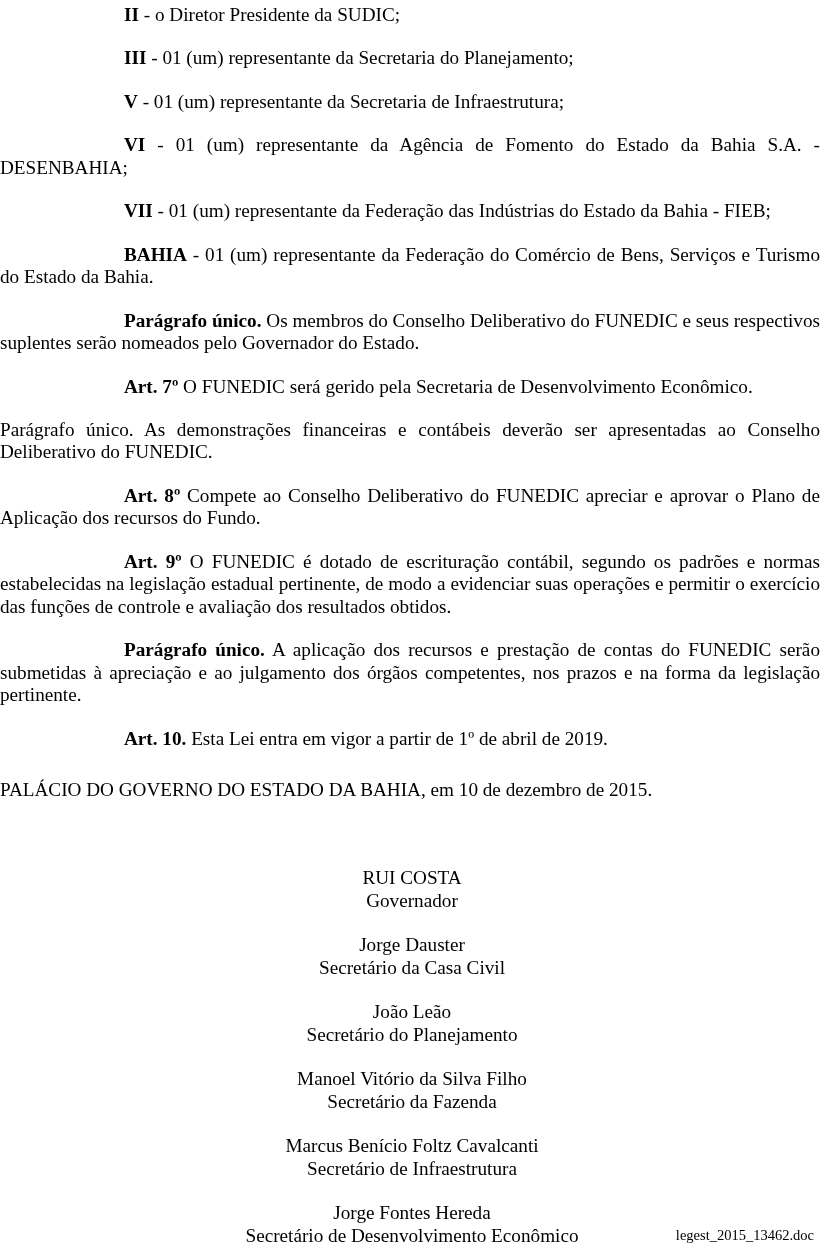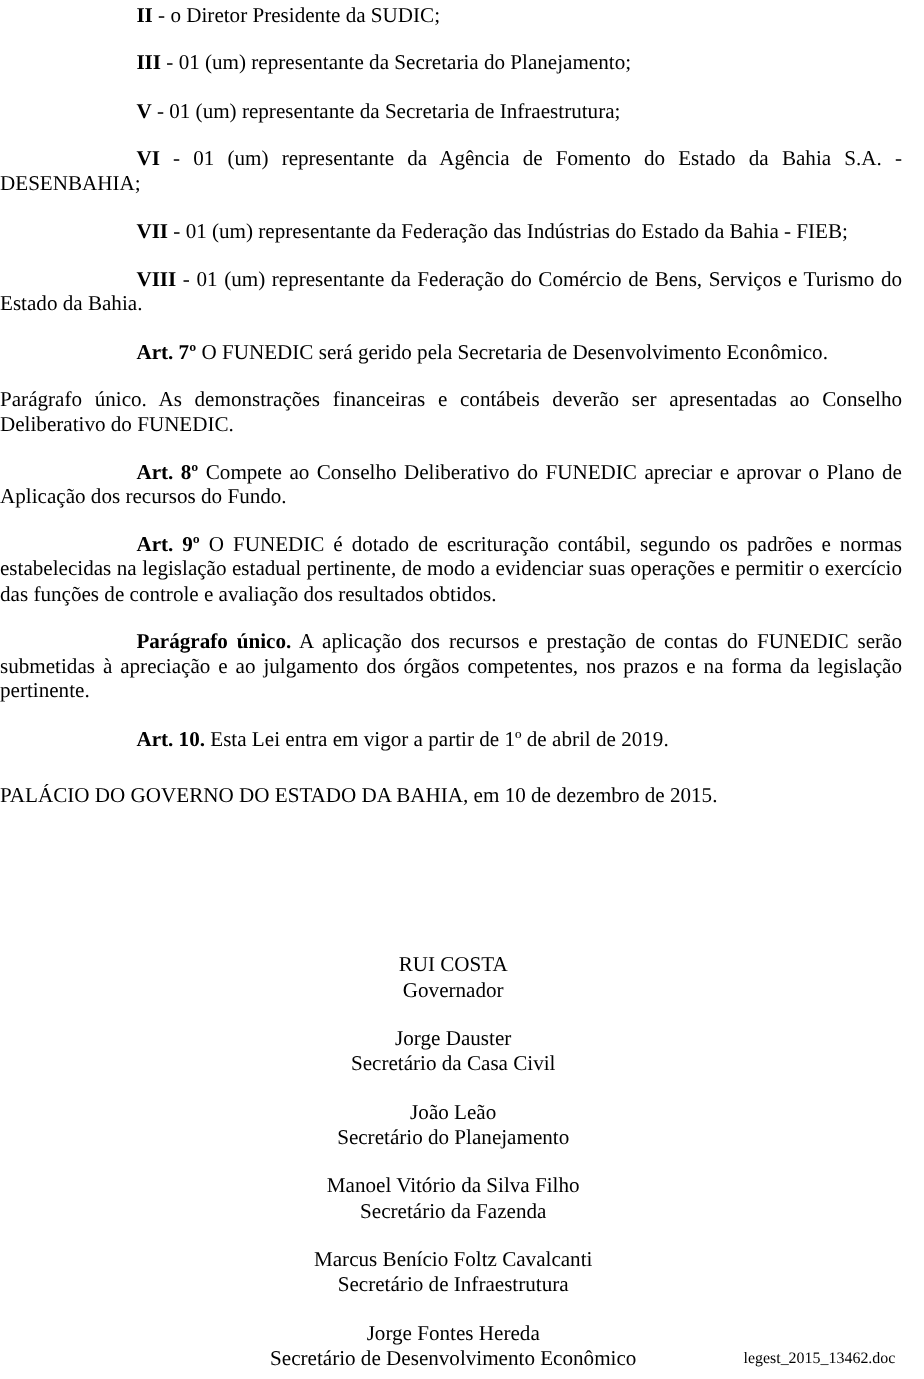--- a/index.html
+++ b/index.html
@@ -102,23 +102,26 @@
 
     <p class="para">
       <span class="lead">VI</span><span> - 01 (um) representante da Agência de Fomento do Estado da Bahia S.A. - DESENBAHIA;</span>
     </p>
 
     <p class="para">
       <span class="lead">VII</span><span> - 01 (um) representante da Federação das Indústrias do Estado da Bahia - FIEB;</span>
     </p>
 
     <p class="para">
-      <span class="lead">VIII</span><span> - 01 (um) representante da Federação do Comércio de Bens, Serviços e Turismo do Estado da Bahia.</span>
+      <span class="lead">BAHIA</span><span> - 01 (um) representante da Federação do Comércio de Bens, Serviços e Turismo do Estado da Bahia.</span>
     </p>
 
+    <p class="para">
+      <span class="lead">Parágrafo único.</span><span> Os membros do Conselho Deliberativo do FUNEDIC e seus respectivos suplentes serão nomeados pelo Governador do Estado.</span>
+    </p>
 
     <p class="para">
       <span class="lead">Art. 7º</span><span> O FUNEDIC será gerido pela Secretaria de Desenvolvimento Econômico.</span>
     </p>
 
     <p class="para no-indent">
       <span>Parágrafo único. As demonstrações financeiras e contábeis deverão ser apresentadas ao Conselho Deliberativo do FUNEDIC.</span>
     </p>
 
     <p class="para">

